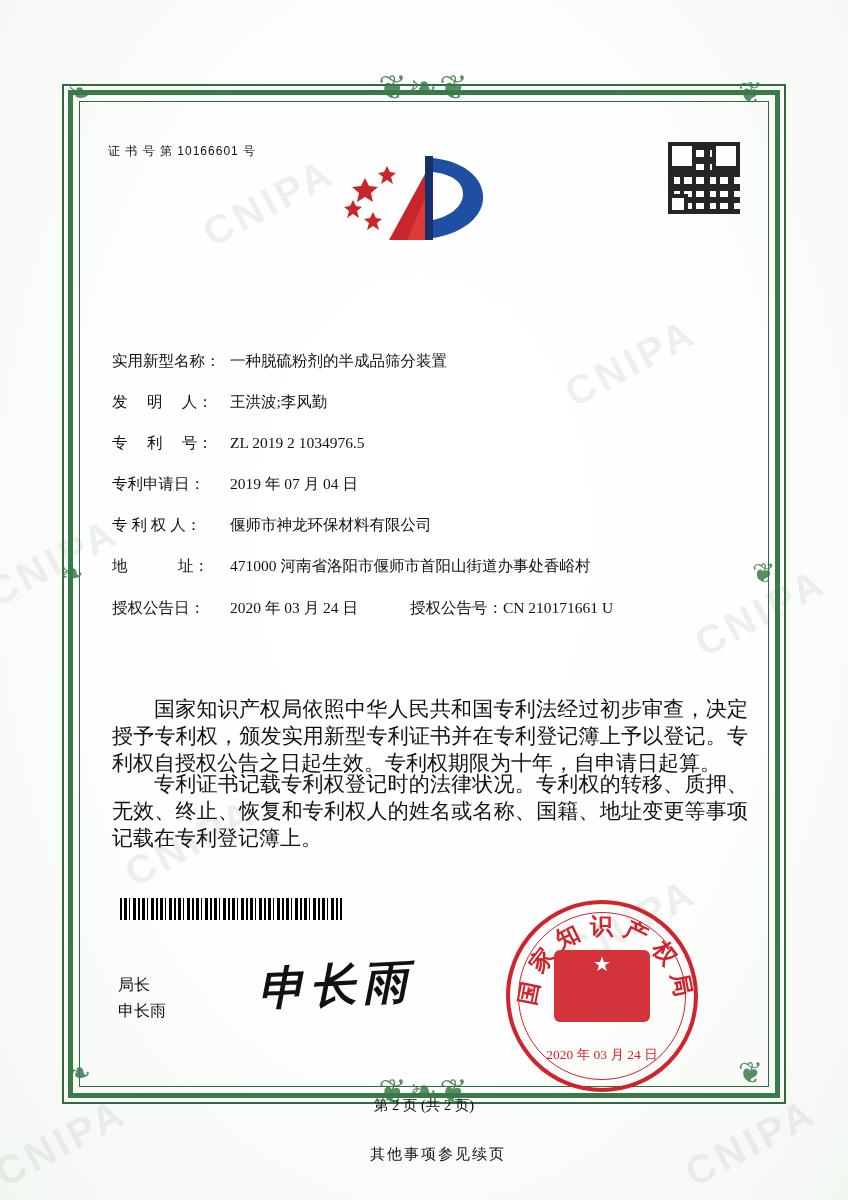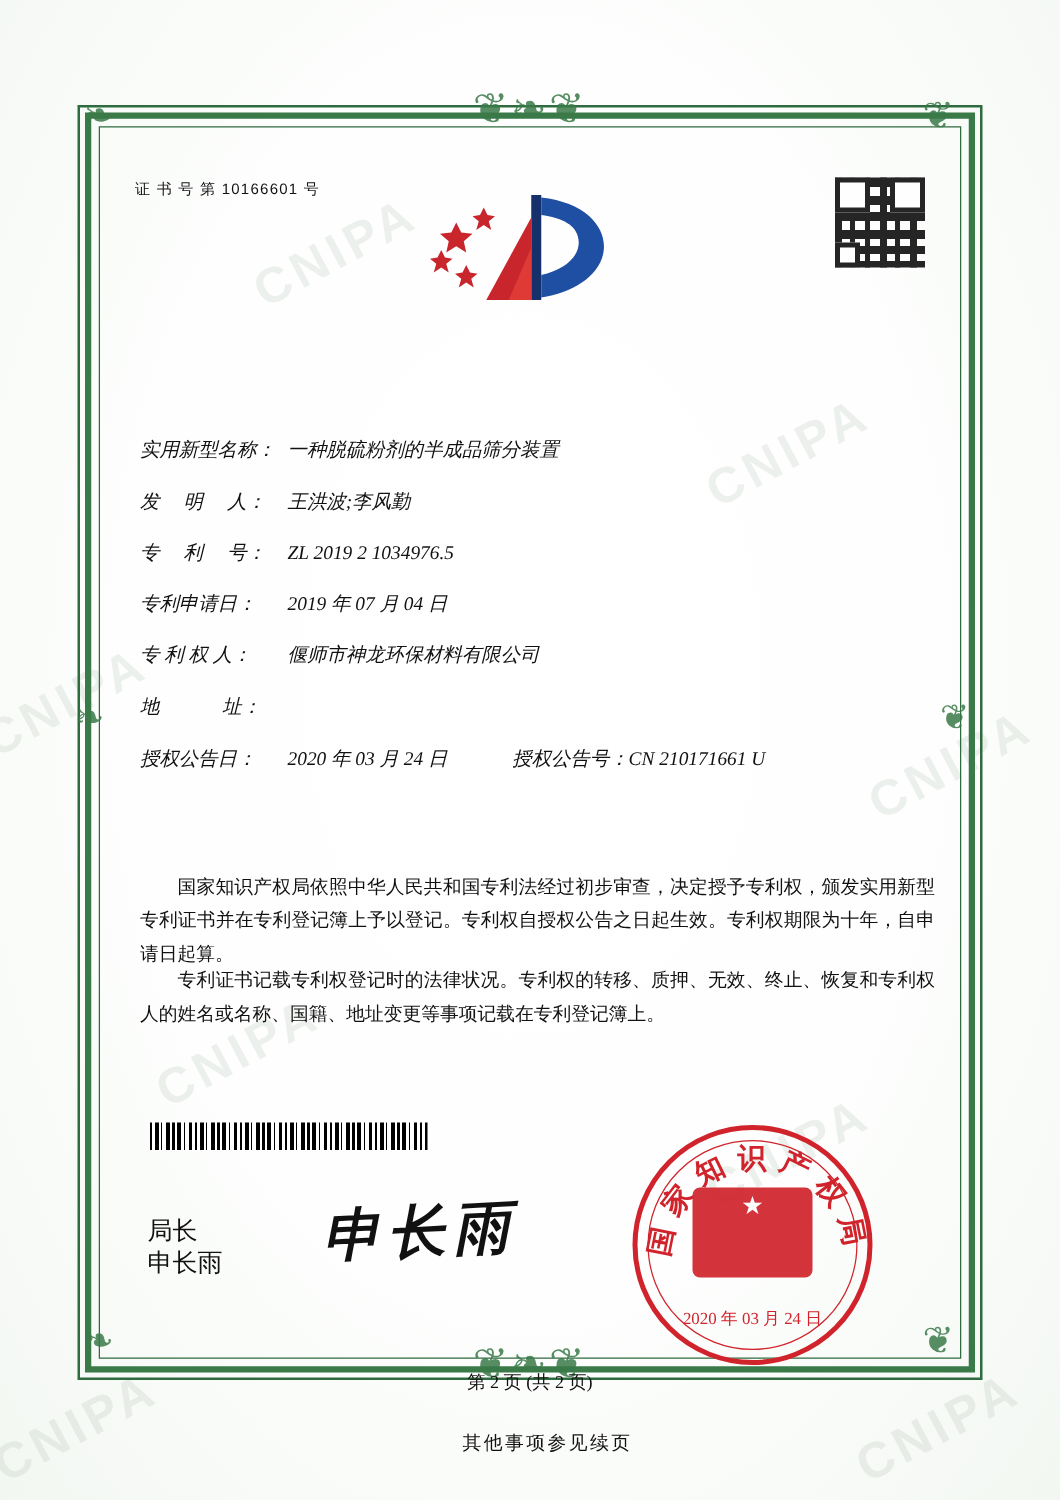--- a/index.html
+++ b/index.html
@@ -119,64 +119,64 @@
     font-family: "Liberation Serif", "DejaVu Serif", serif;
   }
 
   
   .fields {
     position: absolute;
     left: 112px; top: 352px;
     width: 630px;
     font-size: 15.5px;
     color: #111;
-    font-style: italic;
   }
   .field {
     display: flex;
     align-items: baseline;
     margin-bottom: 22.5px;
     line-height: 1.2;
   }
   .f-label {
     width: 118px;
     flex: 0 0 118px;
     letter-spacing: 0;
     white-space: nowrap;
   }
   .f-val { white-space: nowrap; }
   .f-val2 { margin-left: 52px; white-space: nowrap; }
 
   .para {
     position: absolute;
     left: 112px;
     width: 636px;
-    font-size: 15px;
+    font-size: 21px;
     line-height: 27px;
     color: #111;
     text-align: justify;
     text-indent: 2em;
+    font-family: Liberation Mono, monospace;
   }
   .para1 { top: 697px; }
   .para2 { top: 772px; }
 
   
   .barcode {
     position: absolute;
     left: 120px; top: 898px;
     width: 222px; height: 22px;
     background: repeating-linear-gradient(90deg,
       #000 0 2px, #fff 2px 4px, #000 4px 7px, #fff 7px 9px,
       #000 9px 10px, #fff 10px 13px, #000 13px 16px, #fff 16px 18px);
   }
 
   .sig-block {
     position: absolute;
     left: 118px; top: 972px;
-    font-size: 20px;
+    font-size: 16px;
     color: #111;
     line-height: 26px;
   }
   .handwriting {
     position: absolute;
     left: 258px; top: 955px;
     font-size: 46px;
     color: #111;
     font-family: "DejaVu Serif", serif;
     font-style: italic;
@@ -312,20 +312,21 @@
     <div class="field">
       <span class="f-label">专利申请日：</span>
       <span class="f-val">2019 年 07 月 04 日</span>
     </div>
     <div class="field">
       <span class="f-label">专 利 权 人：</span>
       <span class="f-val">偃师市神龙环保材料有限公司</span>
     </div>
     <div class="field">
       <span class="f-label">地　　　 址：</span>
+      <span class="f-val">471000 河南省洛阳市偃师市首阳山街道办事处香峪村</span>
     </div>
     <div class="field">
       <span class="f-label">授权公告日：</span>
       <span class="f-val">2020 年 03 月 24 日</span>
       <span class="f-val2">授权公告号：</span>
       <span class="f-val">CN 210171661 U</span>
     </div>
   </div>
 
   <div class="para para1">国家知识产权局依照中华人民共和国专利法经过初步审查，决定授予专利权，颁发实用新型专利证书并在专利登记簿上予以登记。专利权自授权公告之日起生效。专利权期限为十年，自申请日起算。</div>

